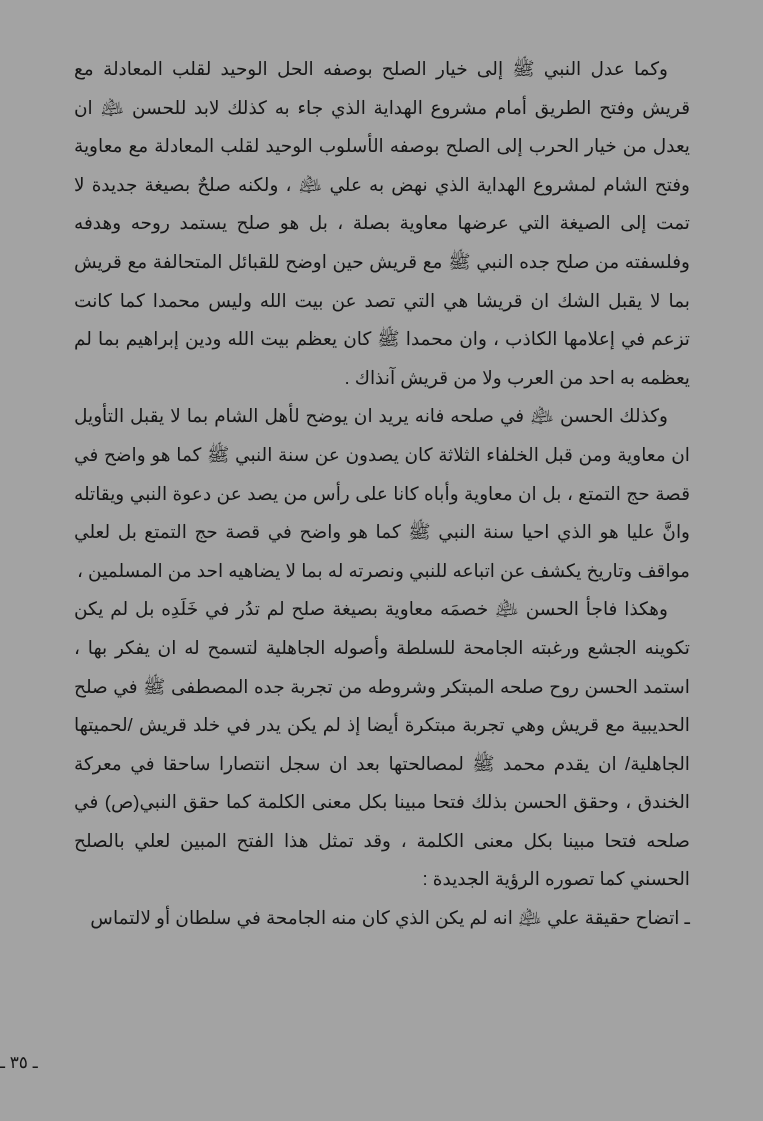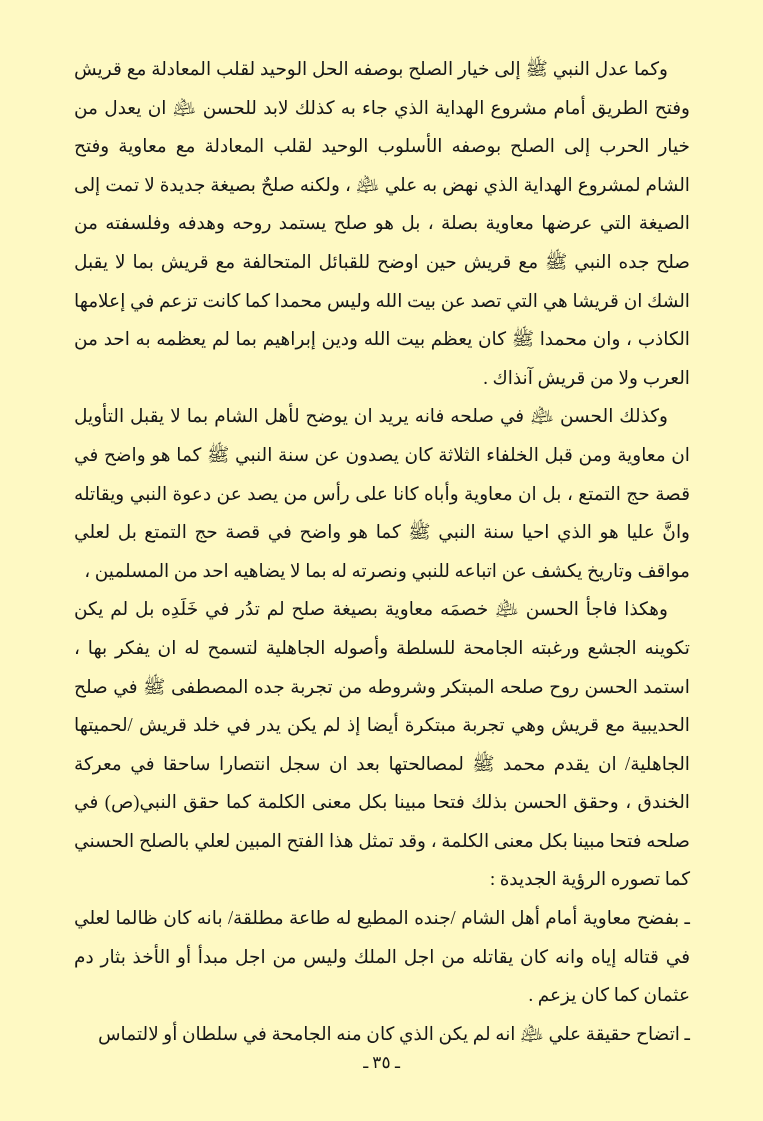--- a/index.html
+++ b/index.html
@@ -5,24 +5,24 @@
   html, body {
     margin: 0;
     padding: 0;
     background: #e8e8e8;
   }
   .page {
     position: relative;
     width: 763px;
     height: 1121px;
     margin: 0 auto;
-    background: #fef9c3;
+    background: #a3a3a3;
     color: #161616;
     overflow: hidden;
-    font-family: Liberation Serif, serif;
+    font-family: Liberation Sans, sans-serif;
   }
   .text-block {
     position: absolute;
     top: 50px;
     right: 73px;
     width: 616px;
     direction: rtl;
     text-align: justify;
     font-size: 18.5px;
     line-height: 38.6px;
@@ -36,34 +36,33 @@
     text-indent: 22px;
   }
   .para.dash {
     text-indent: 0;
   }
   .page-number {
     position: absolute;
     bottom: 48px;
     left: 0;
     right: 0;
-    text-align: center;
+    text-align: left;
     direction: rtl;
     font-size: 17px;
     color: #161616;
   }
 </style>
 </head>
 <body>
 
 <div class="page">
 
   <div class="text-block">
     <p class="para indent">وكما عدل النبي ﷺ إلى خيار الصلح بوصفه الحل الوحيد لقلب المعادلة مع قريش وفتح الطريق أمام مشروع الهداية الذي جاء به كذلك لابد للحسن ﵇ ان يعدل من خيار الحرب إلى الصلح بوصفه الأسلوب الوحيد لقلب المعادلة مع معاوية وفتح الشام لمشروع الهداية الذي نهض به علي ﵇ ، ولكنه صلحٌ بصيغة جديدة لا تمت إلى الصيغة التي عرضها معاوية بصلة ، بل هو صلح يستمد روحه وهدفه وفلسفته من صلح جده النبي ﷺ مع قريش حين اوضح للقبائل المتحالفة مع قريش بما لا يقبل الشك ان قريشا هي التي تصد عن بيت الله وليس محمدا كما كانت تزعم في إعلامها الكاذب ، وان محمدا ﷺ كان يعظم بيت الله ودين إبراهيم بما لم يعظمه به احد من العرب ولا من قريش آنذاك .</p>
     <p class="para indent">وكذلك الحسن ﵇ في صلحه فانه يريد ان يوضح لأهل الشام بما لا يقبل التأويل ان معاوية ومن قبل الخلفاء الثلاثة كان يصدون عن سنة النبي ﷺ كما هو واضح في قصة حج التمتع ، بل ان معاوية وأباه كانا على رأس من يصد عن دعوة النبي ويقاتله وانَّ عليا هو الذي احيا سنة النبي ﷺ كما هو واضح في قصة حج التمتع بل لعلي مواقف وتاريخ يكشف عن اتباعه للنبي ونصرته له بما لا يضاهيه احد من المسلمين ،</p>
     <p class="para indent">وهكذا فاجأ الحسن ﵇ خصمَه معاوية بصيغة صلح لم تدُر في خَلَدِه بل لم يكن تكوينه الجشع ورغبته الجامحة للسلطة وأصوله الجاهلية لتسمح له ان يفكر بها ، استمد الحسن روح صلحه المبتكر وشروطه من تجربة جده المصطفى ﷺ في صلح الحديبية مع قريش وهي تجربة مبتكرة أيضا إذ لم يكن يدر في خلد قريش /لحميتها الجاهلية/ ان يقدم محمد ﷺ لمصالحتها بعد ان سجل انتصارا ساحقا في معركة الخندق ، وحقق الحسن بذلك فتحا مبينا بكل معنى الكلمة كما حقق النبي(ص) في صلحه فتحا مبينا بكل معنى الكلمة ، وقد تمثل هذا الفتح المبين لعلي بالصلح الحسني كما تصوره الرؤية الجديدة :</p>
-    <p class="para dash">ـ بفضح معاوية أمام أهل الشام /جنده المطيع له طاعة مطلقة/ بانه كان ظالما لعلي في قتاله إياه وانه كان يقاتله من اجل الملك وليس من اجل مبدأ أو الأخذ بثار دم عثمان كما كان يزعم .</p>
     <p class="para dash">ـ اتضاح حقيقة علي ﵇ انه لم يكن الذي كان منه الجامحة في سلطان أو لالتماس</p>
   </div>
 
   <div class="page-number">ـ ٣٥ ـ</div>
 
 </div>
 
 </body></html>

